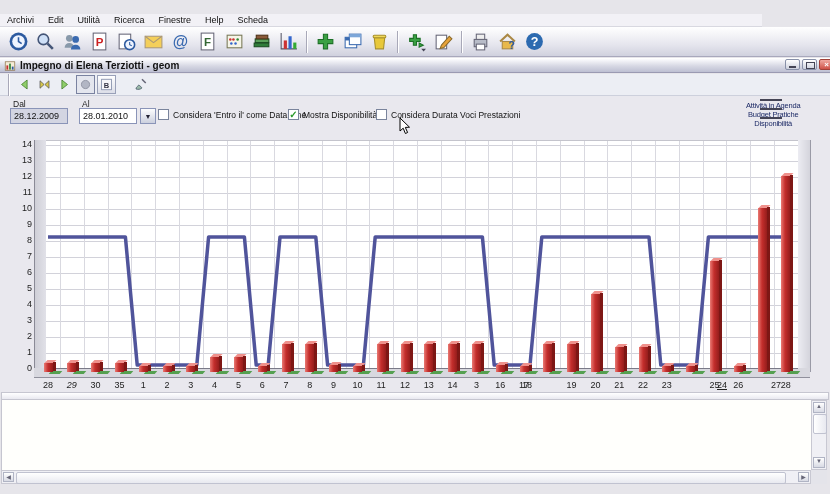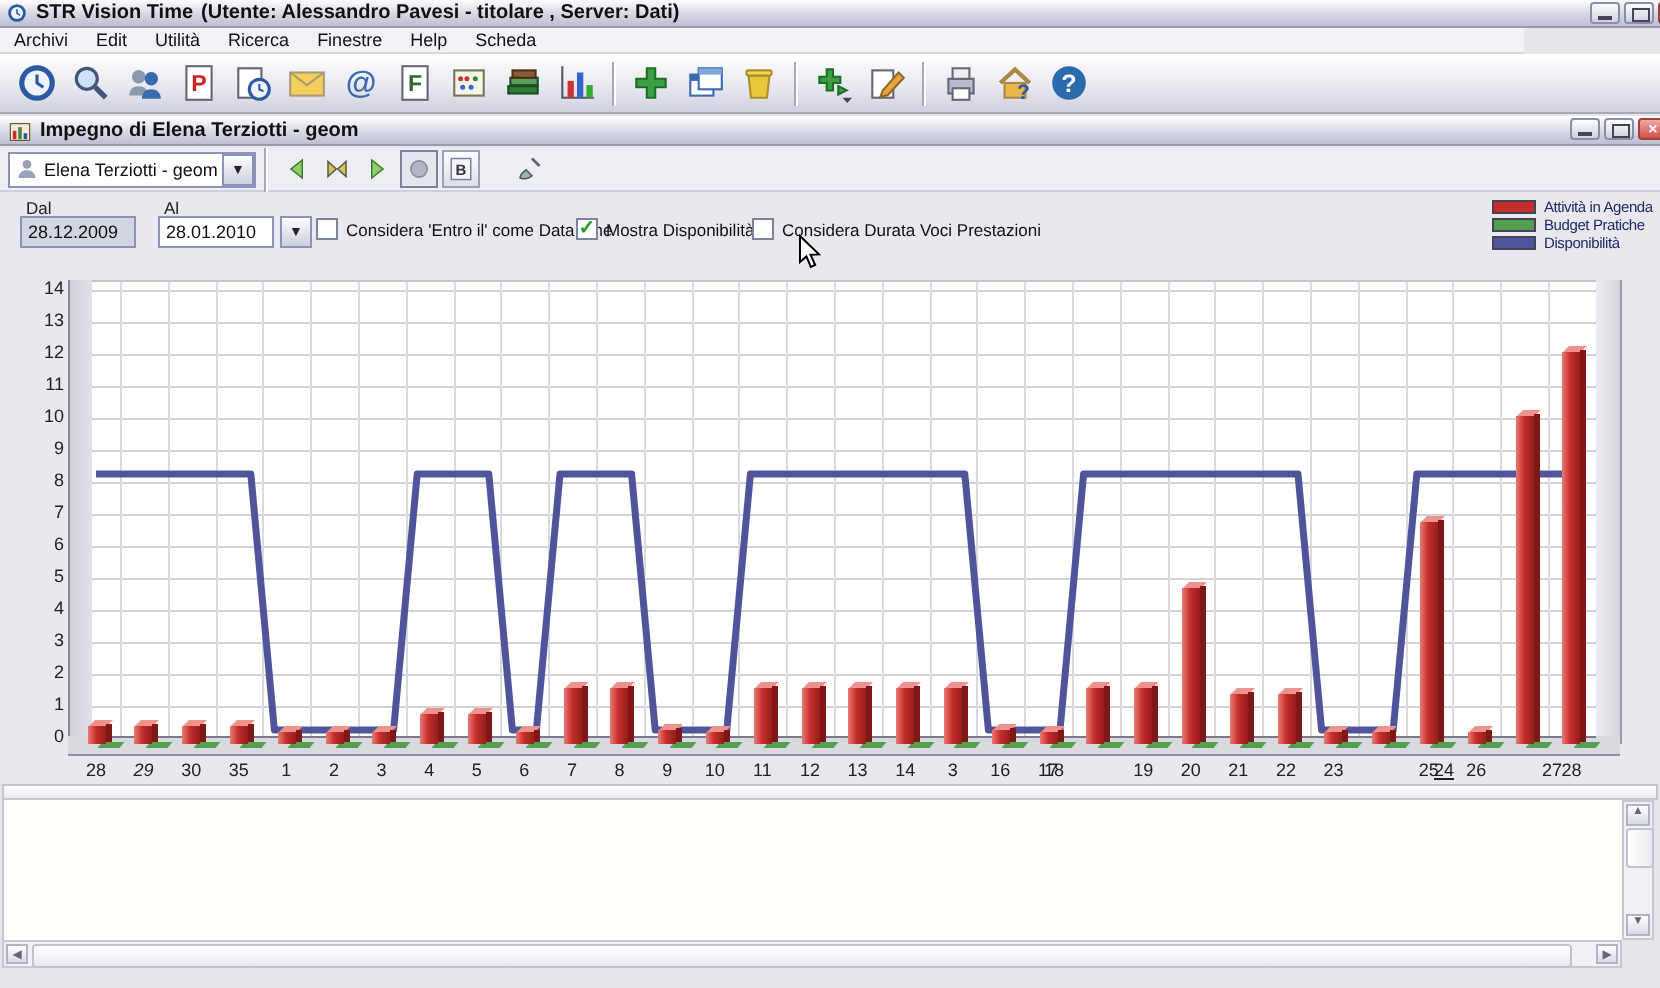--- a/index.html
+++ b/index.html
@@ -52,21 +52,21 @@
   .filterrow{position:absolute;left:0;top:96px;width:830px;height:41px;background:#e9e8ee;}
   .flabel{position:absolute;font-size:8.5px;color:#222;}
   .ffield{position:absolute;height:16px;border:1px solid #8a94b8;font-size:9px;line-height:15px;
     padding-left:3px;box-sizing:border-box;background:#fff;}
   .ffield.sel{background:#d3d5e2;}
   .cb{position:absolute;display:flex;align-items:center;}
   .cbbox{width:11px;height:11px;border:1px solid #7a849c;background:#fff;font-size:10px;line-height:10px;
     text-align:center;color:#2a9a2a;font-weight:bold;box-sizing:border-box;}
   .cblabel{font-size:8.5px;margin-left:4px;white-space:nowrap;}
   .legend{position:absolute;left:746px;top:3px;}
-  .lrow{display:flex;align-items:center;height:9px;}
+  .lrow{display:flex;align-items:center;height:9px;flex-direction:column;}
   .lchip{width:22px;height:7px;border:1px solid #445;box-sizing:border-box;margin-right:4px;}
   .llabel{font-size:7.5px;color:#1c2a66;white-space:nowrap;letter-spacing:-0.2px;}
   
   .chartarea{position:absolute;left:0;top:137px;width:830px;height:255px;background:#e9e8ee;}
   .wall{position:absolute;left:34px;top:3px;width:12px;height:232px;
     background:linear-gradient(90deg,#cfcfd7,#e3e3ea);border-left:1px solid #8a8a96;border-right:1px solid #9a9aa6;}
   .rwall{position:absolute;left:798px;top:3px;width:12px;height:232px;
     background:linear-gradient(90deg,#ececf2,#d4d4dc);border-right:1px solid #9a9aa6;}
   .floor{position:absolute;left:34px;top:231px;width:776px;height:9px;background:#d8d8df;
     border-bottom:1px solid #90909c;}
@@ -99,34 +99,20 @@
   .vthumb{position:absolute;left:1px;top:13px;width:12px;height:18px;border:1px solid #c0c2d0;
     background:linear-gradient(90deg,#ffffff,#e8e9f0);border-radius:2px;}
   .bottomstrip{position:absolute;left:0;top:484px;width:830px;height:10px;background:#e6e5ea;}
   .cursor{position:absolute;left:399px;top:117px;width:12px;height:18px;z-index:50;}
 </style>
 </head>
 <body>
 
 <div class="screen">
 
-  <div class="titlebar">
-    <svg width="11" height="11" viewBox="0 0 20 20">
-        <circle cx="10" cy="10" r="8" fill="#2c5aa0"></circle>
-        <circle cx="10" cy="10" r="5.5" fill="#eef4ff"></circle>
-        <path d="M10 6.5v3.8l2.8 1.8" stroke="#2c5aa0" stroke-width="1.4" fill="none"></path>
-      </svg>
-    <span class="ttext">STR Vision Time</span>
-    <span class="ttext">(Utente: Alessandro Pavesi - titolare , Server: Dati)</span>
-    <span class="winbtns" style="left:793px;">
-      <span class="wbtn min"></span>
-      <span class="wbtn restore"></span>
-      <span class="wbtn close">×</span>
-    </span>
-  </div>
 
   <div class="menubar">
     <span class="menu-item">Archivi</span>
     <span class="menu-item">Edit</span>
     <span class="menu-item">Utilità</span>
     <span class="menu-item">Ricerca</span>
     <span class="menu-item">Finestre</span>
     <span class="menu-item">Help</span>
     <span class="menu-item">Scheda</span>
   </div>
@@ -275,28 +261,20 @@
       </svg>
     <span class="ttext">Impegno di Elena Terziotti - geom</span>
     <span class="winbtns" style="left:783px;top:0;">
       <span class="wbtn min"></span>
       <span class="wbtn restore"></span>
       <span class="wbtn close">×</span>
     </span>
   </div>
 
   <div class="subtoolbar">
-    <div class="combo">
-      <svg viewBox="0 0 20 20">
-          <circle cx="10" cy="6.5" r="3.4" fill="#9aa2b8"></circle>
-          <path d="M3.5 17c0-4 3-6 6.5-6s6.5 2 6.5 6z" fill="#9aa2b8"></path>
-        </svg>
-      <span class="cval">Elena Terziotti - geom</span>
-      <span class="dropbtn">▼</span>
-    </div>
     <span class="tsep"></span>
     <span class="navbtn">
         <svg viewBox="0 0 20 20">
           <path d="M13.5 4L6 10l7.5 6z" fill="#8fce6a" stroke="#3f7a28"></path>
         </svg>
       </span>
     <span class="navbtn">
         <svg viewBox="0 0 20 20">
           <path d="M4 5l5.5 5L4 15z" fill="#d8c84a" stroke="#555"></path>
           <path d="M16 5l-5.5 5L16 15z" fill="#d8c84a" stroke="#555"></path>

